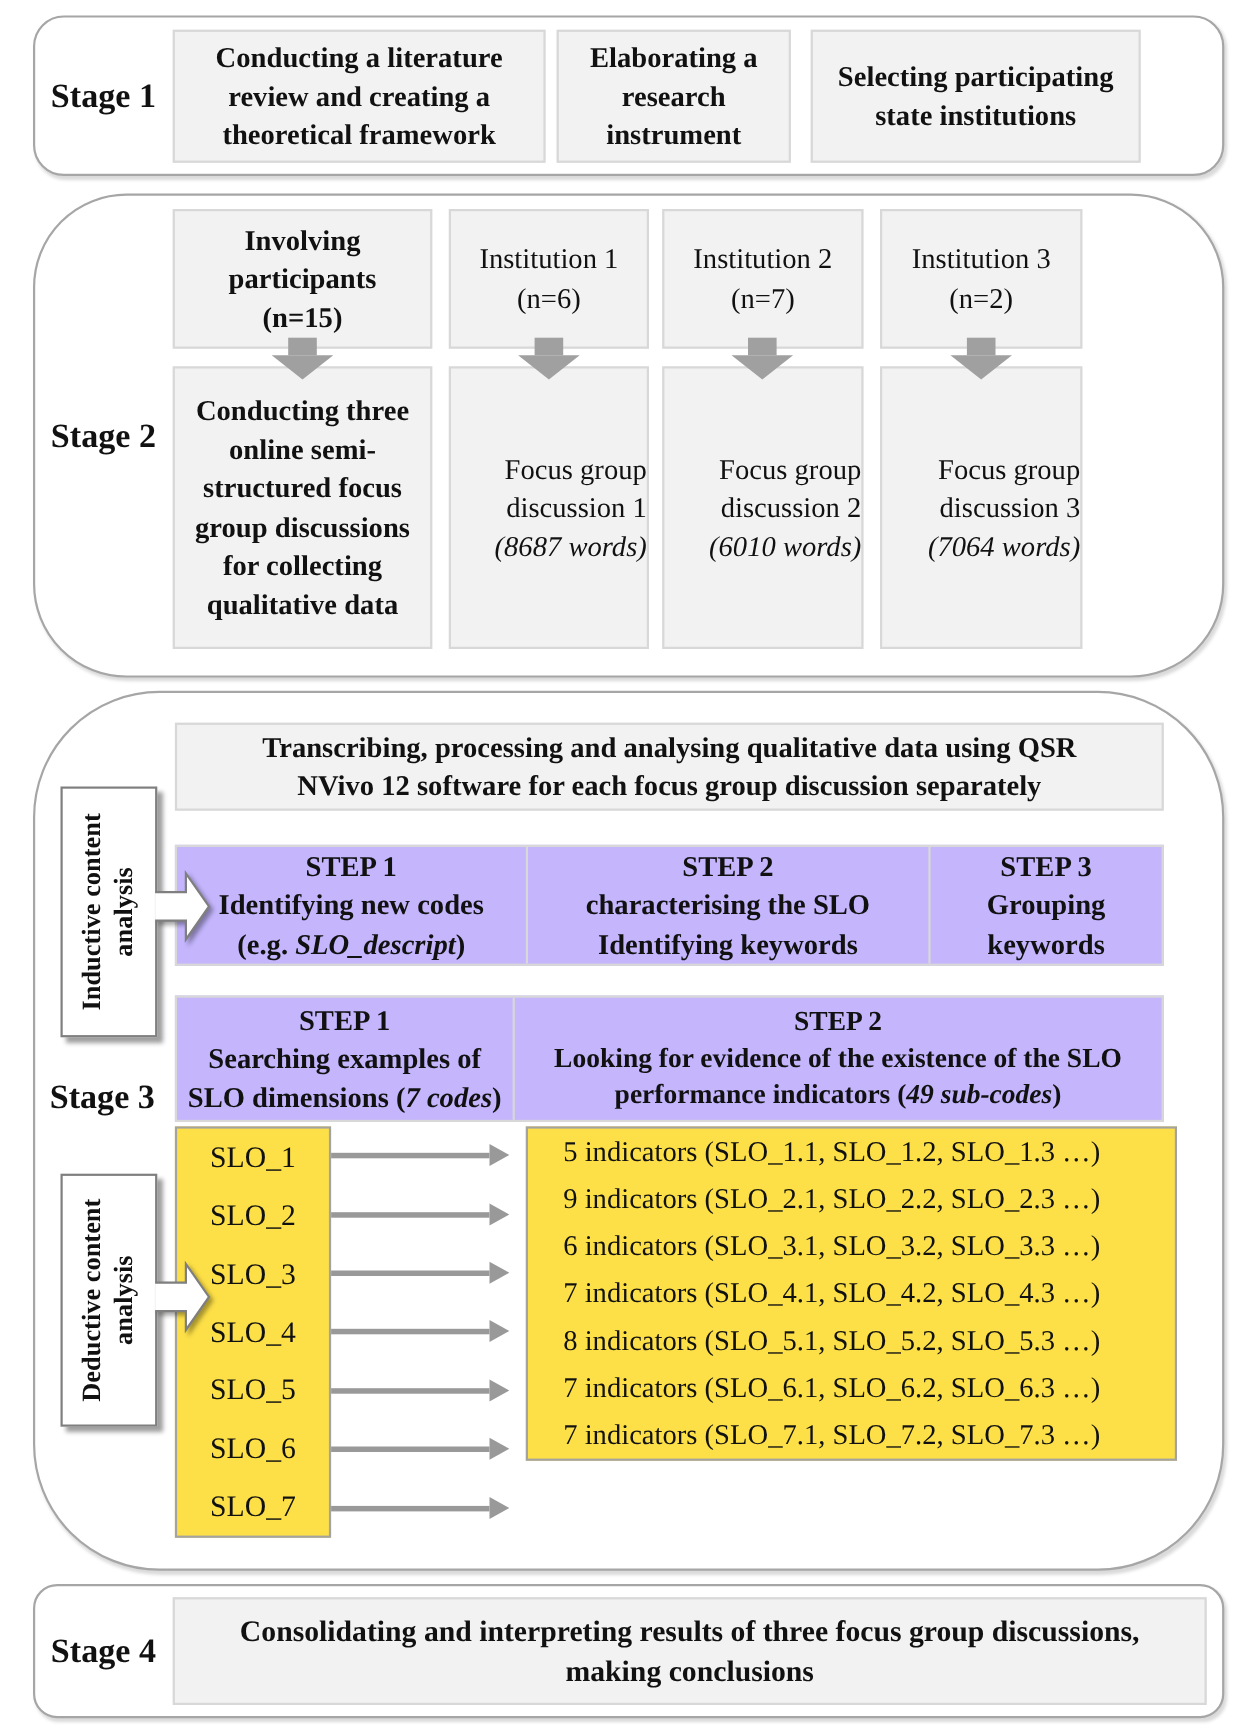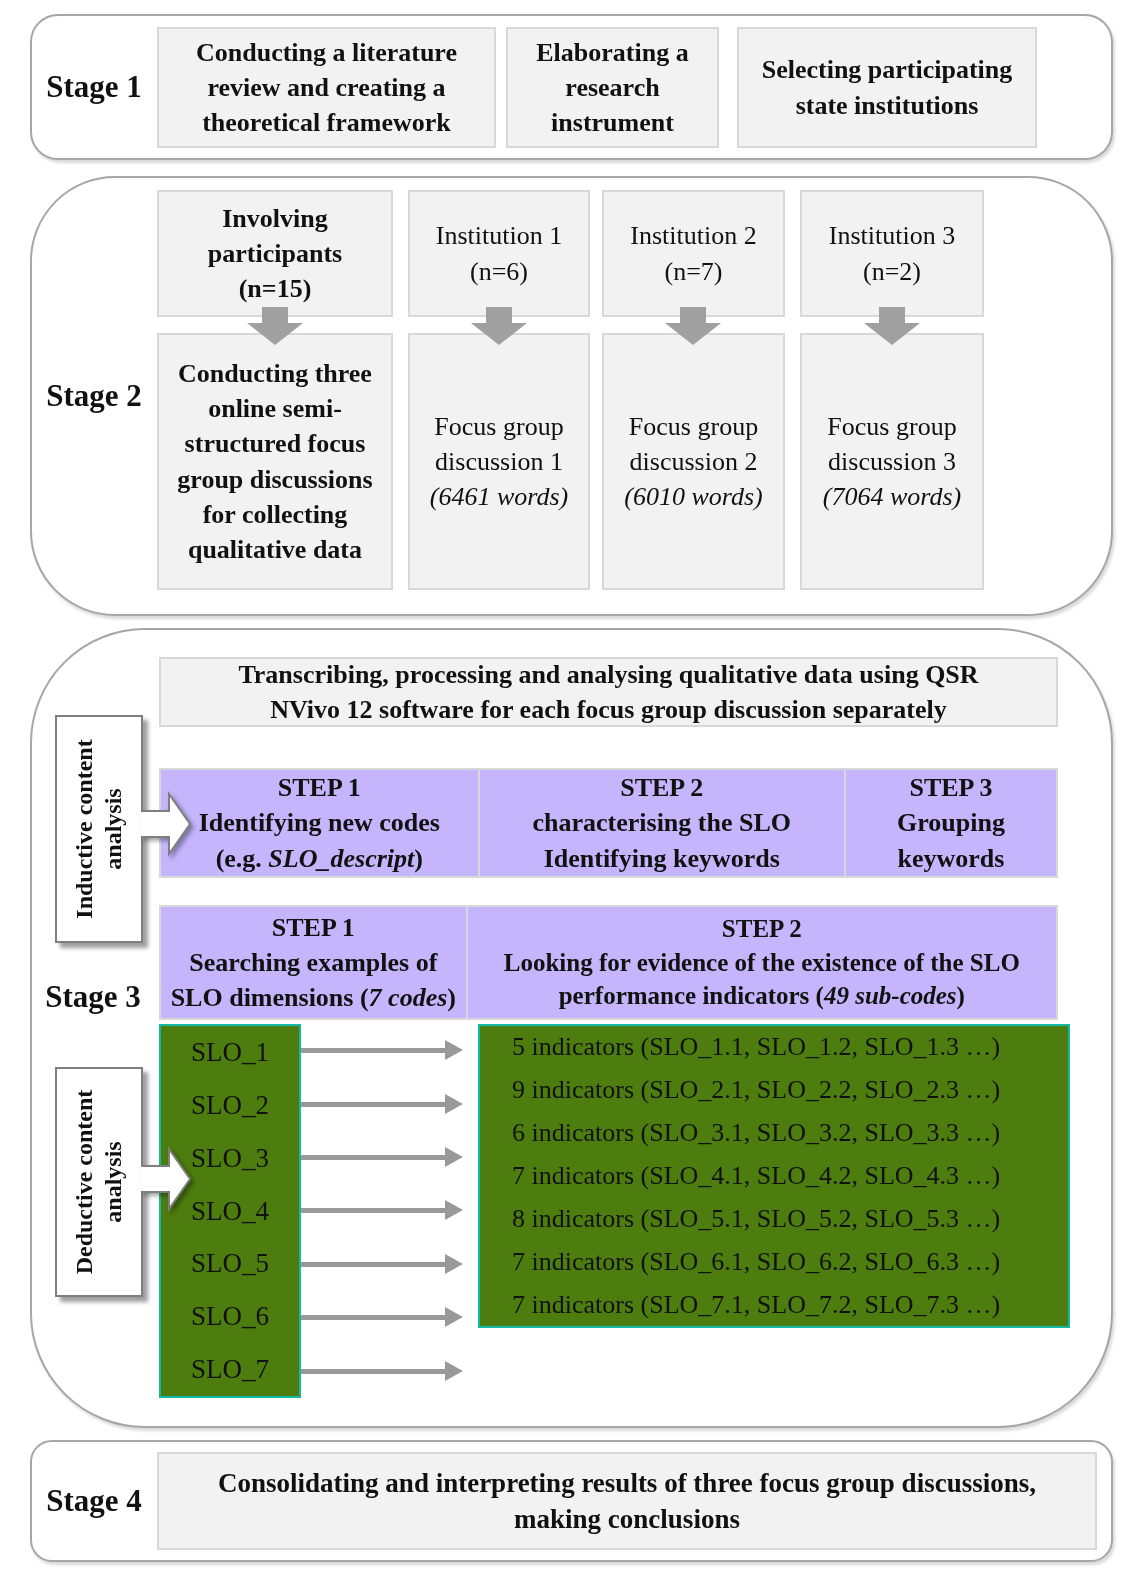--- a/index.html
+++ b/index.html
@@ -14,34 +14,34 @@
   .stage-label { position:absolute; display:flex; align-items:center; justify-content:center;
                  font-weight:700; font-size:31px; }
 
   
   .gbox { position:absolute; background:#f2f2f2; border:2px solid #d8d8d8;
           display:flex; flex-direction:column; align-items:center; justify-content:center;
           text-align:center; font-size:26px; line-height:1.35; }
   .bold { font-weight:700; }
   .it { font-style:italic; }
   .pad { padding:0 14px; }
-  .left-inner { text-align:center; }
+  .left-inner { text-align:right; }
 
   
   .cellrow { position:absolute; background:#c4b5fd; border:2px solid #d8d8d8; display:flex; }
   .cell { display:flex; flex-direction:column; align-items:center; justify-content:center;
           text-align:center; font-weight:700; font-size:26px; line-height:1.35;
           border-left:2px solid #d8d8d8; }
   .cell:first-child { border-left:none; }
   .nowrap { white-space:nowrap; }
   .tight { font-size:25px; }
 
   
   .vstack { position:absolute; display:flex; flex-direction:column; }
-  .vstack.graybg { background:#4d7c0f; border:2px solid #14b8a6; }
+  .vstack.graybg { background:#fde047; border:2px solid #a3a3a3; }
   .vcell { flex:1; display:flex; align-items:center; justify-content:center; font-size:27px; }
   .vcell.leftalign { justify-content:flex-start; padding-left:32px; font-size:26px; }
 
   
   .down-arrow { position:absolute; width:56px; z-index:5; }
   .da-stem { width:26px; height:16px; background:#a0a0a0; margin:0 auto; }
   .da-head { width:0; height:0; border-left:28px solid transparent;
              border-right:28px solid transparent; border-top:22px solid #a0a0a0; }
 
   
@@ -105,40 +105,40 @@
     </div>
   <div class="down-arrow" style="left:864px; top:307px;">
     <div class="da-stem"></div>
       <div class="da-head"></div>
     </div>
 
   <div class="gbox bold pad" style="left:157px; top:333px; width:236px; height:257px;">Conducting three online semi-structured focus group discussions for collecting qualitative data</div>
   <div class="gbox" style="left:408px; top:333px; width:182px; height:257px;">
     <div class="left-inner">
       <div>Focus group discussion 1</div>
-      <div class="it">(6461 words)</div>
+      <div class="it">(8687 words)</div>
     </div>
   </div>
   <div class="gbox" style="left:602px; top:333px; width:183px; height:257px;">
     <div class="left-inner">
       <div>Focus group discussion 2</div>
       <div class="it">(6010 words)</div>
     </div>
   </div>
   <div class="gbox" style="left:800px; top:333px; width:184px; height:257px;">
     <div class="left-inner">
       <div>Focus group discussion 3</div>
       <div class="it">(7064 words)</div>
     </div>
   </div>
 
   <div class="panel" style="left:30px; top:628px; width:1083px; height:800px; border-radius:115px;"></div>
   <div class="stage-label" style="left:30px; top:975px; width:126px; height:44px;">Stage 3</div>
 
-  <div class="gbox bold" style="left:159px; top:657px; width:899px; height:70px;">
+  <div class="gbox bold" style="left:159px; top:657px; width:899px; height:80px;">
     <div class="nowrap">Transcribing, processing and analysing qualitative data using QSR</div>
     <div class="nowrap">NVivo 12 software for each focus group discussion separately</div>
   </div>
 
   <div class="cellrow" style="left:159px; top:768px; width:899px; height:110px;">
     <div class="cell" style="width:318px;">
       <div>STEP 1</div>
       <div class="nowrap">Identifying new codes</div>
       <div class="nowrap"><span>(e.g. </span><span class="it">SLO_descript</span><span>)</span></div>
     </div>

